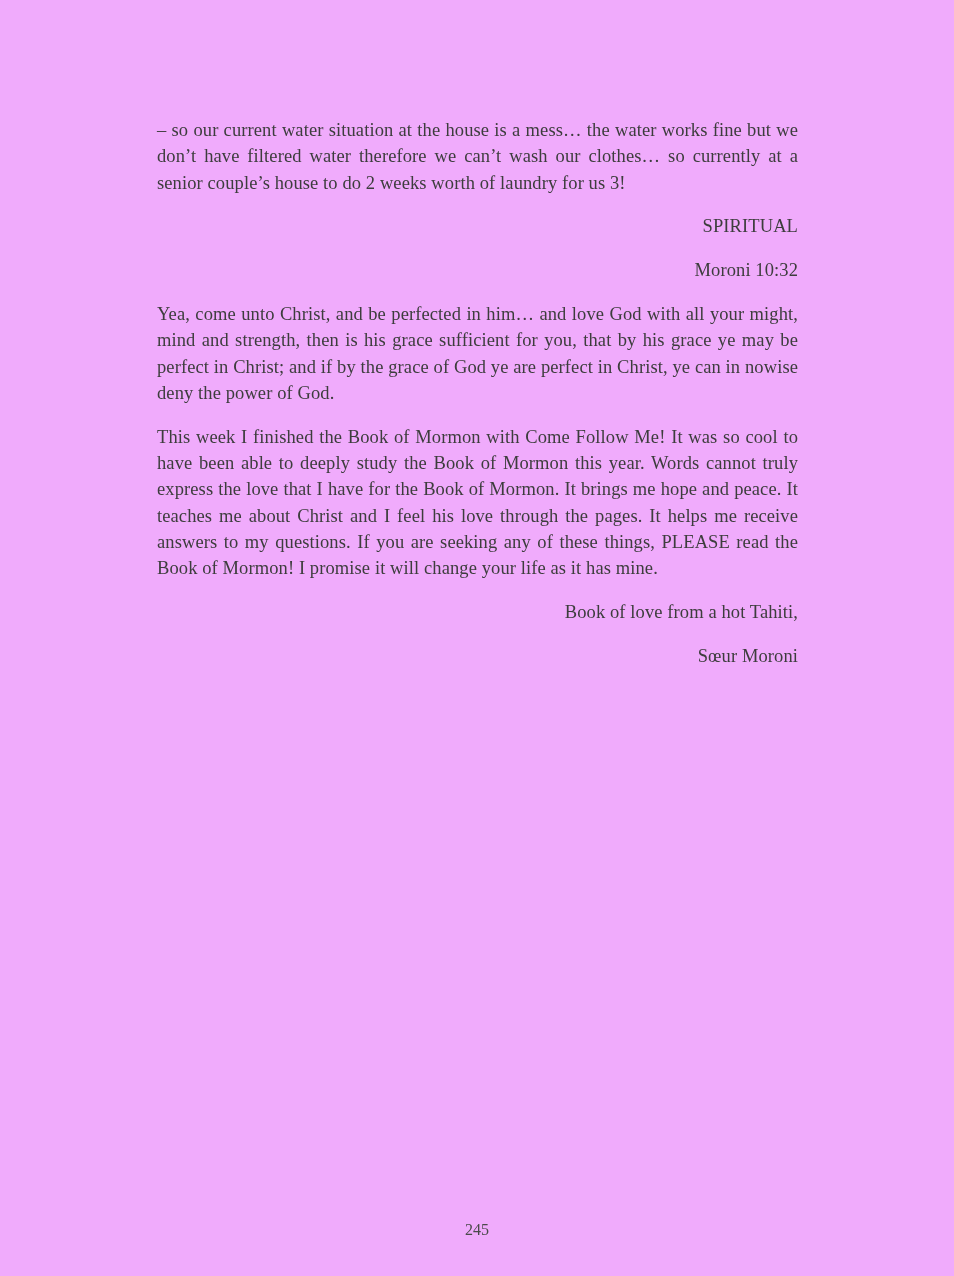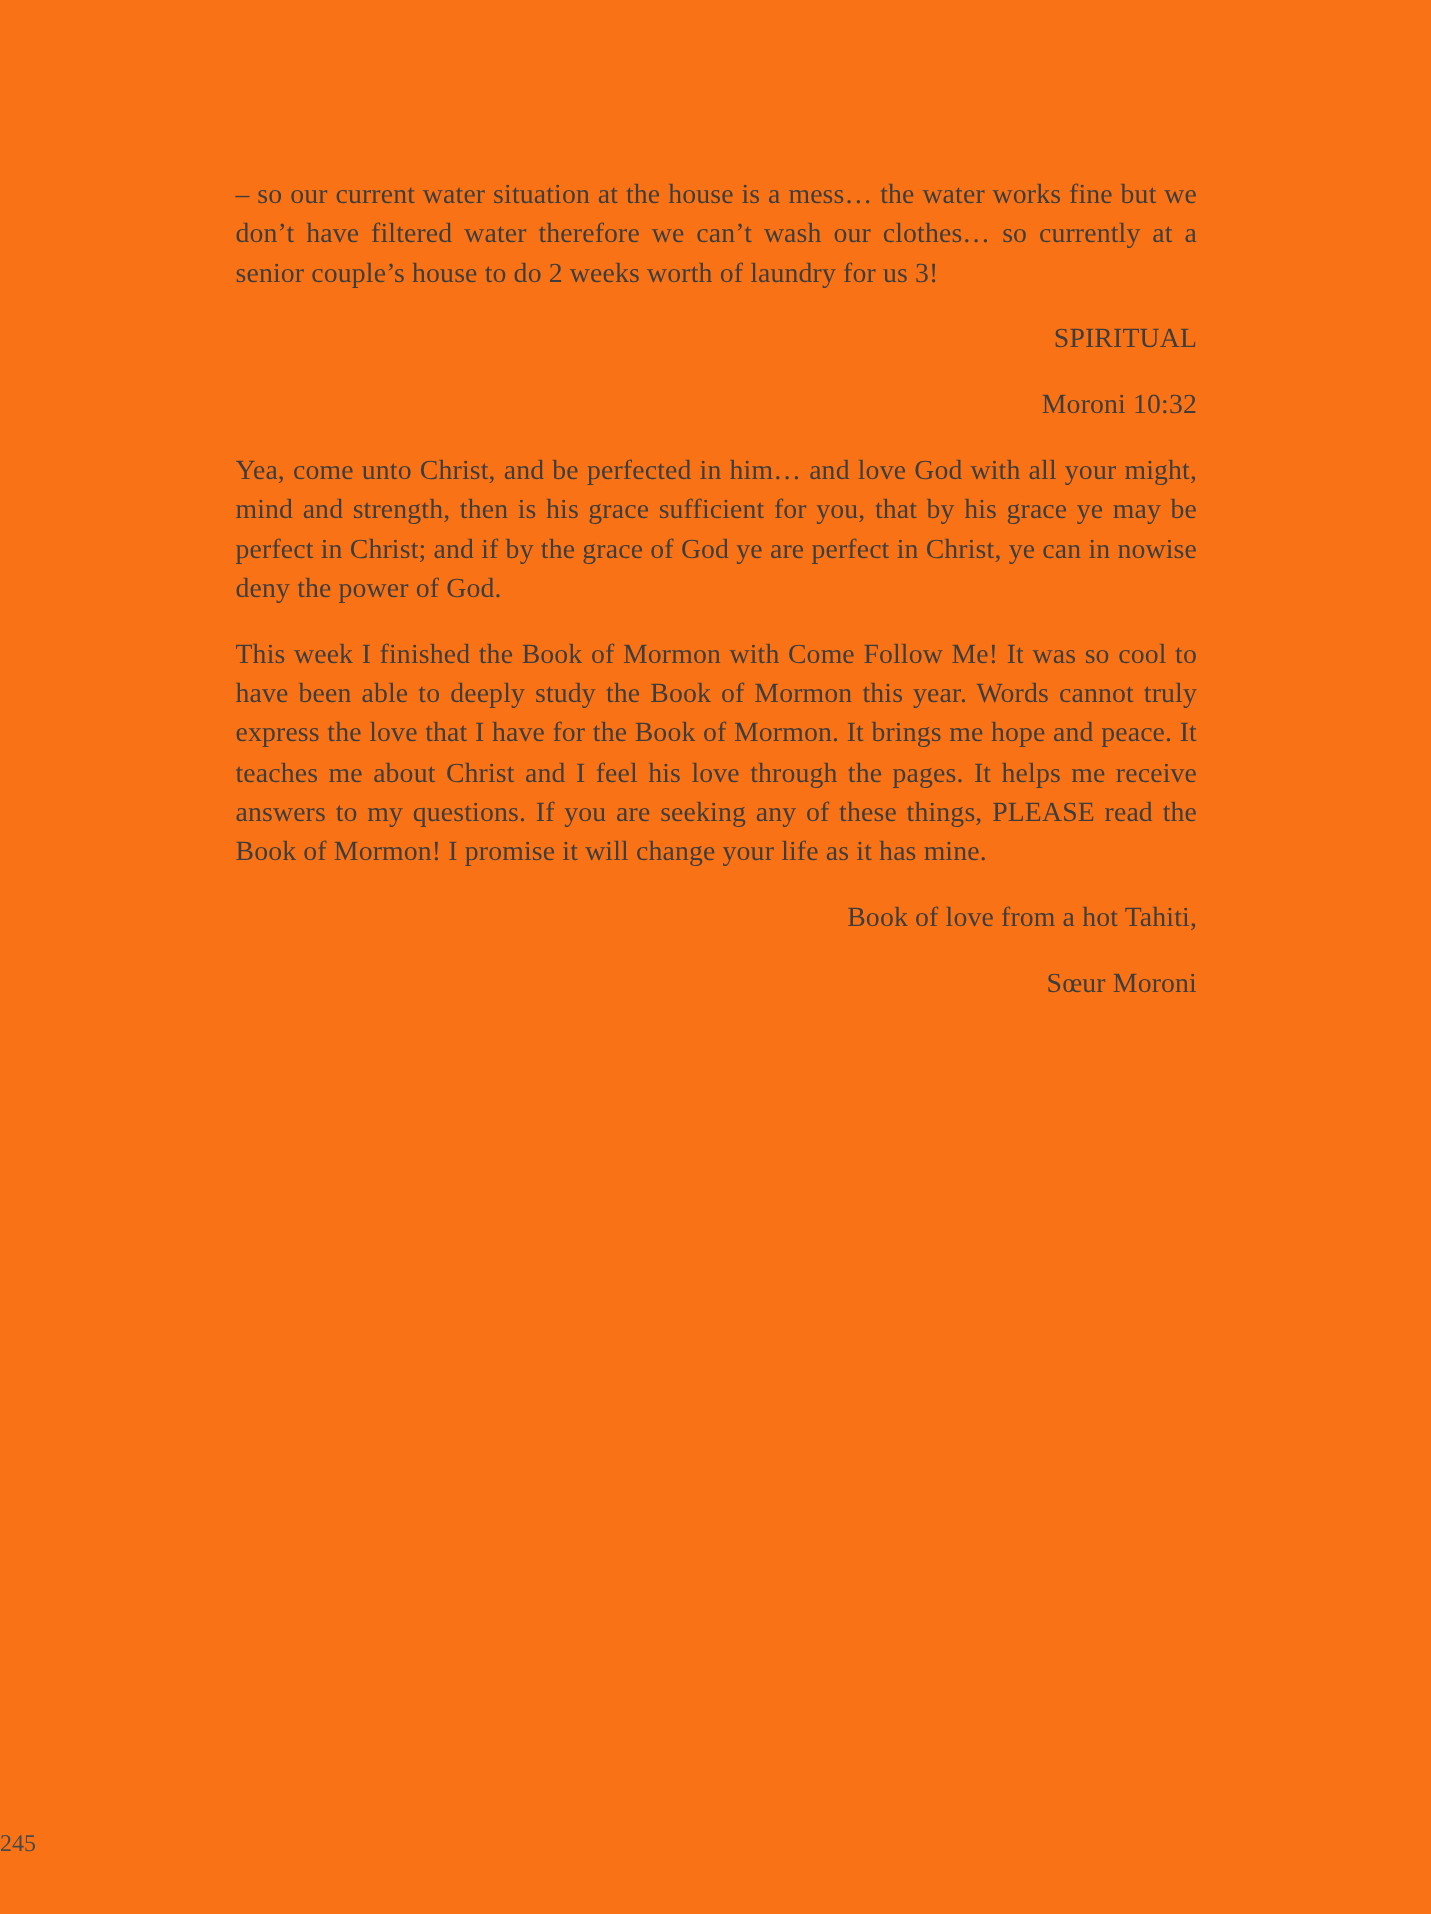--- a/index.html
+++ b/index.html
@@ -1,21 +1,21 @@
 <!DOCTYPE html>
 <html><head>
 <meta charset="utf-8">
 <style>
   * { margin: 0; padding: 0; box-sizing: border-box; }
   html, body { background: #ffffff; }
   .page {
     position: relative;
     width: 954px;
     height: 1276px;
-    background: #f97316;
+    background: #f0abfc;
     overflow: hidden;
     font-family: "Liberation Serif", "DejaVu Serif", serif;
     color: #3d3d3d;
   }
   .text-block {
     position: absolute;
     left: 157px;
     top: 117px;
     width: 641px;
   }
@@ -30,20 +30,21 @@
     text-justify: inter-word;
   }
   .text-block p.plain {
     text-align: right;
   }
   .page-number {
     position: absolute;
     left: 0;
     top: 1221px;
     width: 954px;
+    text-align: center;
     font-size: 16px;
     color: #4a4a4a;
   }
 </style>
 </head>
 <body>
 
 <div class="page">
 
   <div class="text-block">

